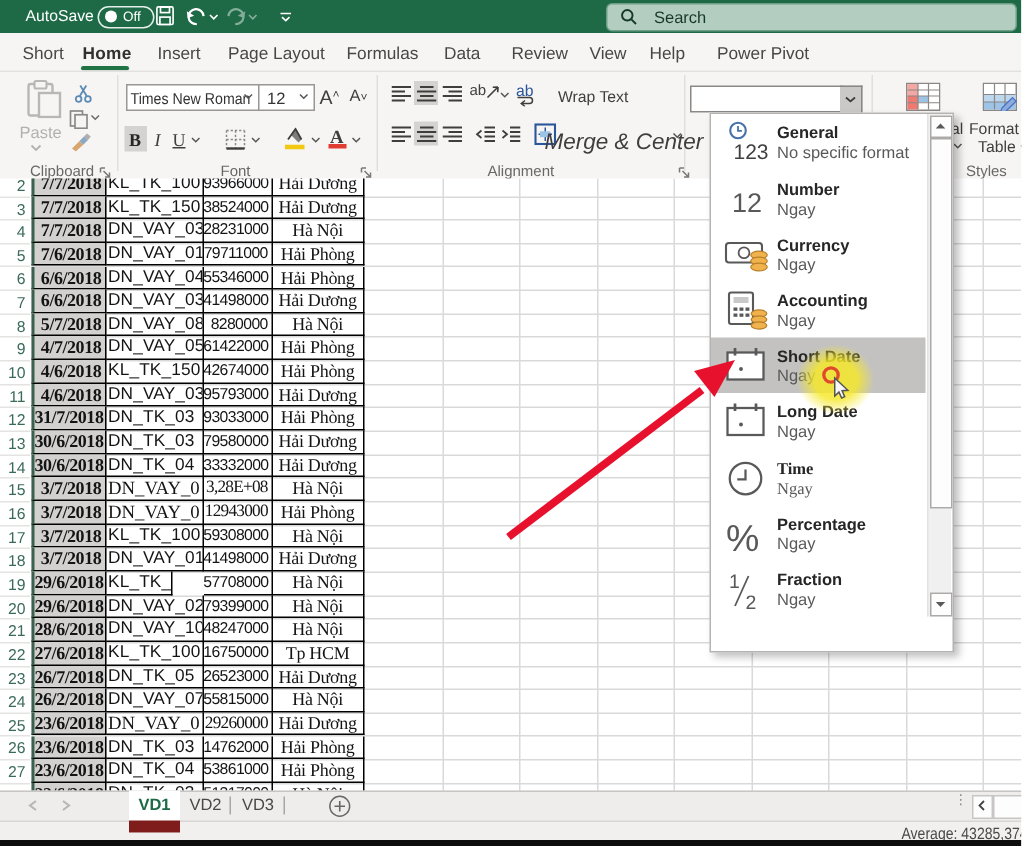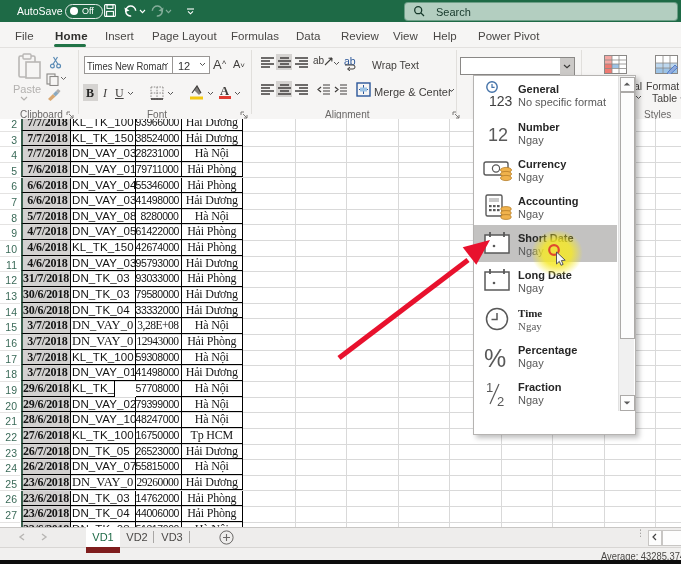--- a/index.html
+++ b/index.html
@@ -48,21 +48,21 @@
   .dditem .t2{position:absolute;left:44px;top:20px;font-size:11px;color:#595959;}
   .ddicon{position:absolute;left:8px;top:4px;width:32px;height:30px;}
   #ddsel{background:#c3c2c1;}
   #ddscroll{position:absolute;left:144px;top:0;width:15px;height:335px;background:#f0f0f0;border-left:1px solid #e2e2e2;}
   .sbtn{position:absolute;left:1px;width:13px;background:#fdfdfd;border:1px solid #acaaa8;}
   #more{position:absolute;left:0;top:335px;width:159px;height:21px;border-top:1px solid #d4d2d0;
         font-size:11px;color:#262626;text-align:center;padding-top:5px;box-sizing:border-box;}
   
   #tabbar{left:0;top:527px;width:681px;height:20px;background:#eeedec;border-top:1px solid #c8c6c4;}
   .sheettab{position:absolute;top:527px;white-space:nowrap;height:20px;font-size:11px;line-height:20px;text-align:center;color:#4a4846;}
-  #vd1{left:86px;width:34px;background:#fff;color:#1e6a46;font-weight:normal;border-bottom:6px solid #7f1d1d;}
+  #vd1{left:86px;width:34px;background:#fff;color:#1e6a46;font-weight:bold;border-bottom:8px solid #7f1d1d;}
   #statusbar{left:0;top:547px;width:681px;height:13px;background:#f1f0ef;border-top:1px solid #d8d6d4;
              font-size:10.5px;color:#4a4846;}
   #blackstrip{left:0;top:560px;width:681px;height:4px;background:#0d0d0d;}
   svg{display:block;}
 </style>
 </head>
 <body>
 <div id="app">
   <div class="abs" id="titlebar"></div>
   <div class="abs" id="autosave">AutoSave</div>
@@ -93,21 +93,21 @@
   </svg>
   <svg class="abs" style="left:165px;top:9px;" width="7" height="5" viewBox="0 0 7 5" opacity="0.45">
     <path d="M1 1 L3.5 3.6 L6 1" fill="none" stroke="#fff" stroke-width="1.1"></path>
   </svg>
   <svg class="abs" style="left:186px;top:8px;" width="9" height="7" viewBox="0 0 9 7">
     <line x1="1" y1="1" x2="8" y2="1" stroke="#fff" stroke-width="1.1"></line>
     <path d="M2 3.4 L4.5 5.8 L7 3.4" fill="none" stroke="#fff" stroke-width="1.1"></path>
   </svg>
 
   <div class="abs" id="tabrow"></div>
-  <div class="rtab" style="left:15px;">File</div>
+  <div class="rtab" style="left:15px;">Short</div>
   <div class="rtab" style="left:55px;color:#30302e;font-weight:600;letter-spacing:.2px;">Home</div>
   <div class="rtab" style="left:105px;">Insert</div>
   <div class="rtab" style="left:152px;">Page Layout</div>
   <div class="rtab" style="left:231px;">Formulas</div>
   <div class="rtab" style="left:296px;">Data</div>
   <div class="rtab" style="left:341px;">Review</div>
   <div class="rtab" style="left:393px;">View</div>
   <div class="rtab" style="left:433px;">Help</div>
   <div class="rtab" style="left:478px;">Power Pivot</div>
   <div class="abs" id="homeunderline"></div>
@@ -238,21 +238,21 @@
       <path d="M6 1 H13 M6 4 H13 M6 7 H13 M6 10 H13 M4 3 L1 5.5 L4 8" stroke="#403e3c" stroke-width="1.2" fill="none"></path>
     </svg>
   <svg class="abs" style="left:334px;top:84px;" width="13" height="11" viewBox="0 0 13 11">
       <path d="M6 1 H13 M6 4 H13 M6 7 H13 M6 10 H13 M1 3 L4 5.5 L1 8" stroke="#403e3c" stroke-width="1.2" fill="none"></path>
     </svg>
   <svg class="abs" style="left:356px;top:82px;" width="15" height="15" viewBox="0 0 15 15">
     <rect x="1" y="1" width="13" height="13" fill="none" stroke="#2b579a" stroke-width="1.4"></rect>
     <path d="M3 7.5 H12 M7.5 3 V12" stroke="#2b579a" stroke-width="1"></path>
     <rect x="4" y="5.5" width="7" height="4" fill="#9cc3e5"></rect>
   </svg>
-  <div class="abs" style="left:374px;top:86px;font-size:11px;color:#403e3c;">Merge &amp; Center</div>
+  <div class="abs" style="left:363px;top:86px;font-size:15px;color:#403e3c;font-style:italic;">Merge &amp; Center</div>
   <svg class="abs" style="left:448px;top:88px;" width="7" height="5" viewBox="0 0 7 5">
       <path d="M1 1 L3.5 3.5 L6 1" fill="none" stroke="#555" stroke-width="1"></path>
     </svg>
 
   <div class="combo" style="left:460px;top:57px;width:100px;height:16px;border-color:#8a8886;"></div>
   <div class="abs" style="left:560px;top:57px;width:14px;height:18px;background:#cbc9c7;border:1px solid #8a8886;border-left:none;"></div>
   <svg class="abs" style="left:563px;top:64px;" width="8" height="5" viewBox="0 0 8 5">
       <path d="M1 1 L4 3.6 L7 1" fill="none" stroke="#3b3a39" stroke-width="1.2"></path>
     </svg>
 
@@ -464,21 +464,21 @@
         <div class="cell ca" style="left:21px;top:355.85px;width:49.5px;">23/6/2018</div>
         <div class="cell cb serif" style="left:70.5px;top:355.85px;width:65px;">DN_VAY_0</div>
         <div class="cell cc serif" style="left:135.5px;top:355.85px;width:46px;">29260000</div>
         <div class="cell cd" style="left:181.5px;top:355.85px;width:61.5px;">Hải Dương</div>
         <div class="cell ca" style="left:21px;top:371.50px;width:49.5px;">23/6/2018</div>
         <div class="cell cb" style="left:70.5px;top:371.50px;width:65px;">DN_TK_03</div>
         <div class="cell cc" style="left:135.5px;top:371.50px;width:46px;">14762000</div>
         <div class="cell cd" style="left:181.5px;top:371.50px;width:61.5px;">Hải Phòng</div>
         <div class="cell ca" style="left:21px;top:387.15px;width:49.5px;">23/6/2018</div>
         <div class="cell cb" style="left:70.5px;top:387.15px;width:65px;">DN_TK_04</div>
-        <div class="cell cc" style="left:135.5px;top:387.15px;width:46px;">44006000</div>
+        <div class="cell cc" style="left:135.5px;top:387.15px;width:46px;">53861000</div>
         <div class="cell cd" style="left:181.5px;top:387.15px;width:61.5px;">Hải Phòng</div>
         <div class="cell ca" style="left:21px;top:402.80px;width:49.5px;">22/6/2018</div>
         <div class="cell cb" style="left:70.5px;top:402.80px;width:65px;">DN_TK_03</div>
         <div class="cell cc" style="left:135.5px;top:402.80px;width:46px;">51317000</div>
         <div class="cell cd" style="left:181.5px;top:402.80px;width:61.5px;">Hà Nội</div>
       </div>
   </div>
 
   <div class="abs" id="tabbar"></div>
   <div class="abs" id="statusbar">

